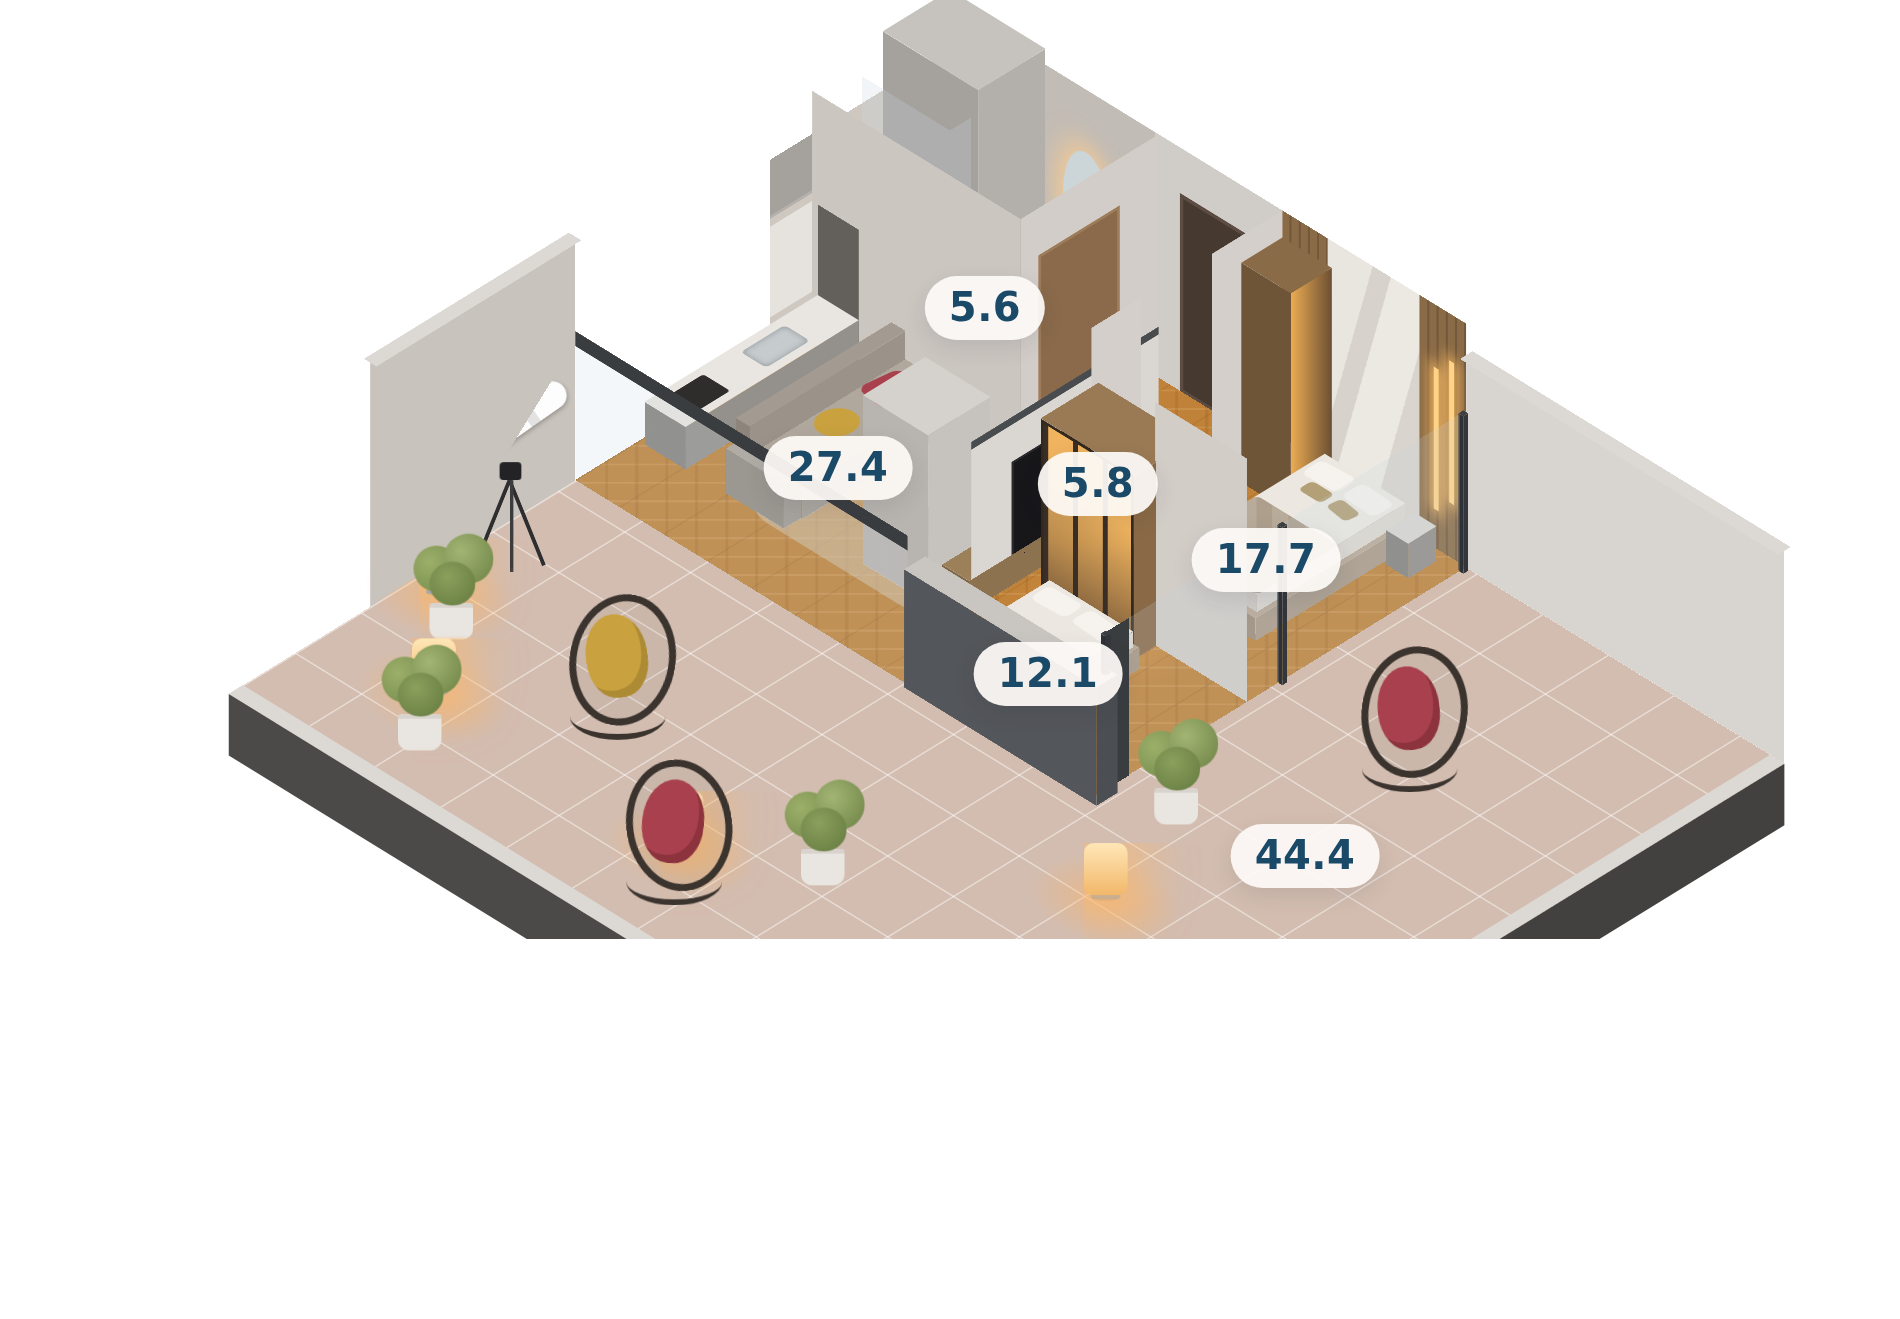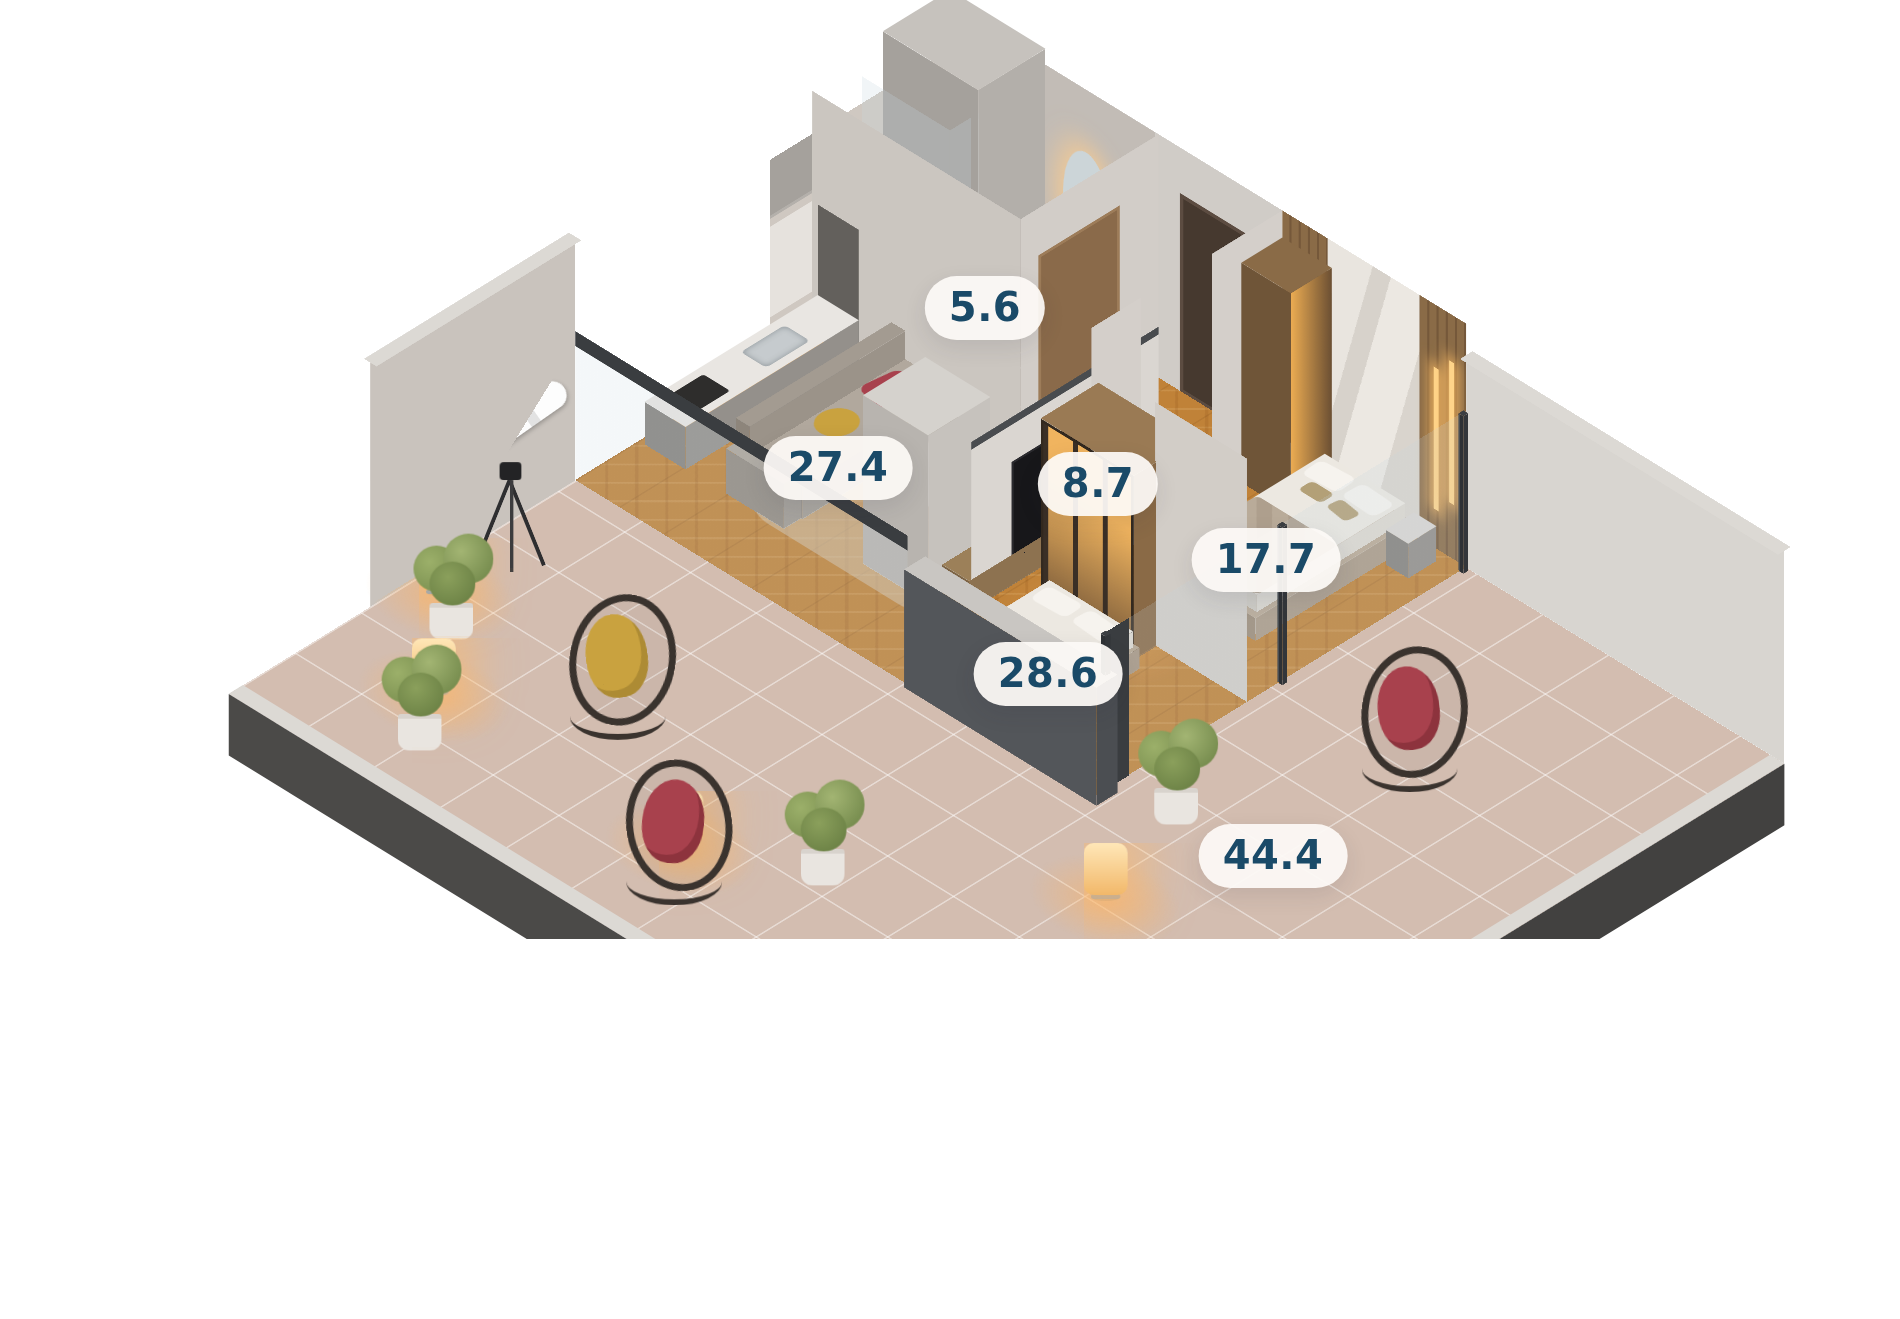--- a/index.html
+++ b/index.html
@@ -351,19 +351,19 @@
       <div class="art" style="width:120px;height:152px;">
         <div class="standbar" style="left:12px;bottom:2px;width:96px;height:42px;"></div>
         <div class="ring" style="left:12px;top:4px;width:92px;height:118px;transform:rotate(8deg);"></div>
         <div class="cushion" style="left:28px;top:24px;width:62px;height:84px;background:var(--c-red,#a8414d);transform:rotate(-6deg);box-shadow:inset -6px -8px 0 rgba(80,20,25,.3);"></div>
       </div>
     </div>
   </div>
 
   <div class="labels">
     <div class="pill" style="left:985px;top:308px;">5.6</div>
-    <div class="pill" style="left:1098px;top:484px;">8.7</div>
+    <div class="pill" style="left:1098px;top:484px;">5.8</div>
     <div class="pill" style="left:838px;top:468px;">27.4</div>
     <div class="pill" style="left:1266px;top:560px;">17.7</div>
-    <div class="pill" style="left:1048px;top:674px;">28.6</div>
-    <div class="pill" style="left:1273px;top:856px;">44.4</div>
+    <div class="pill" style="left:1048px;top:674px;">12.1</div>
+    <div class="pill" style="left:1305px;top:856px;">44.4</div>
   </div>
 </div>
 
 </body></html>

